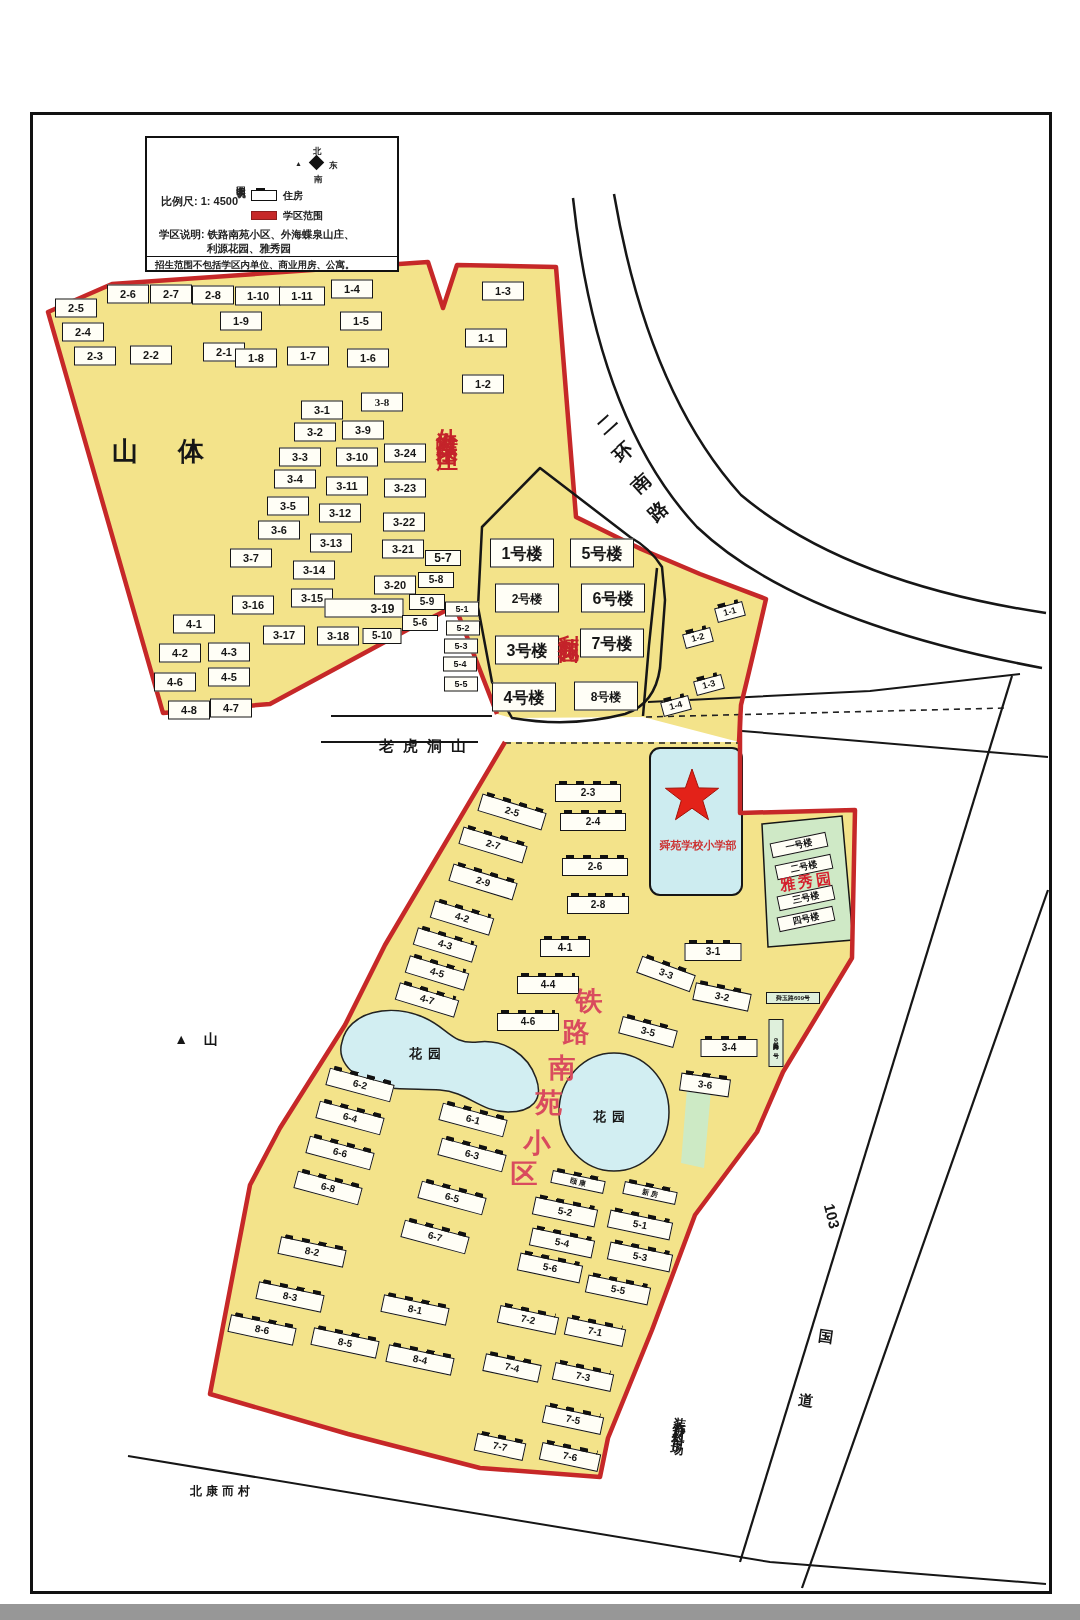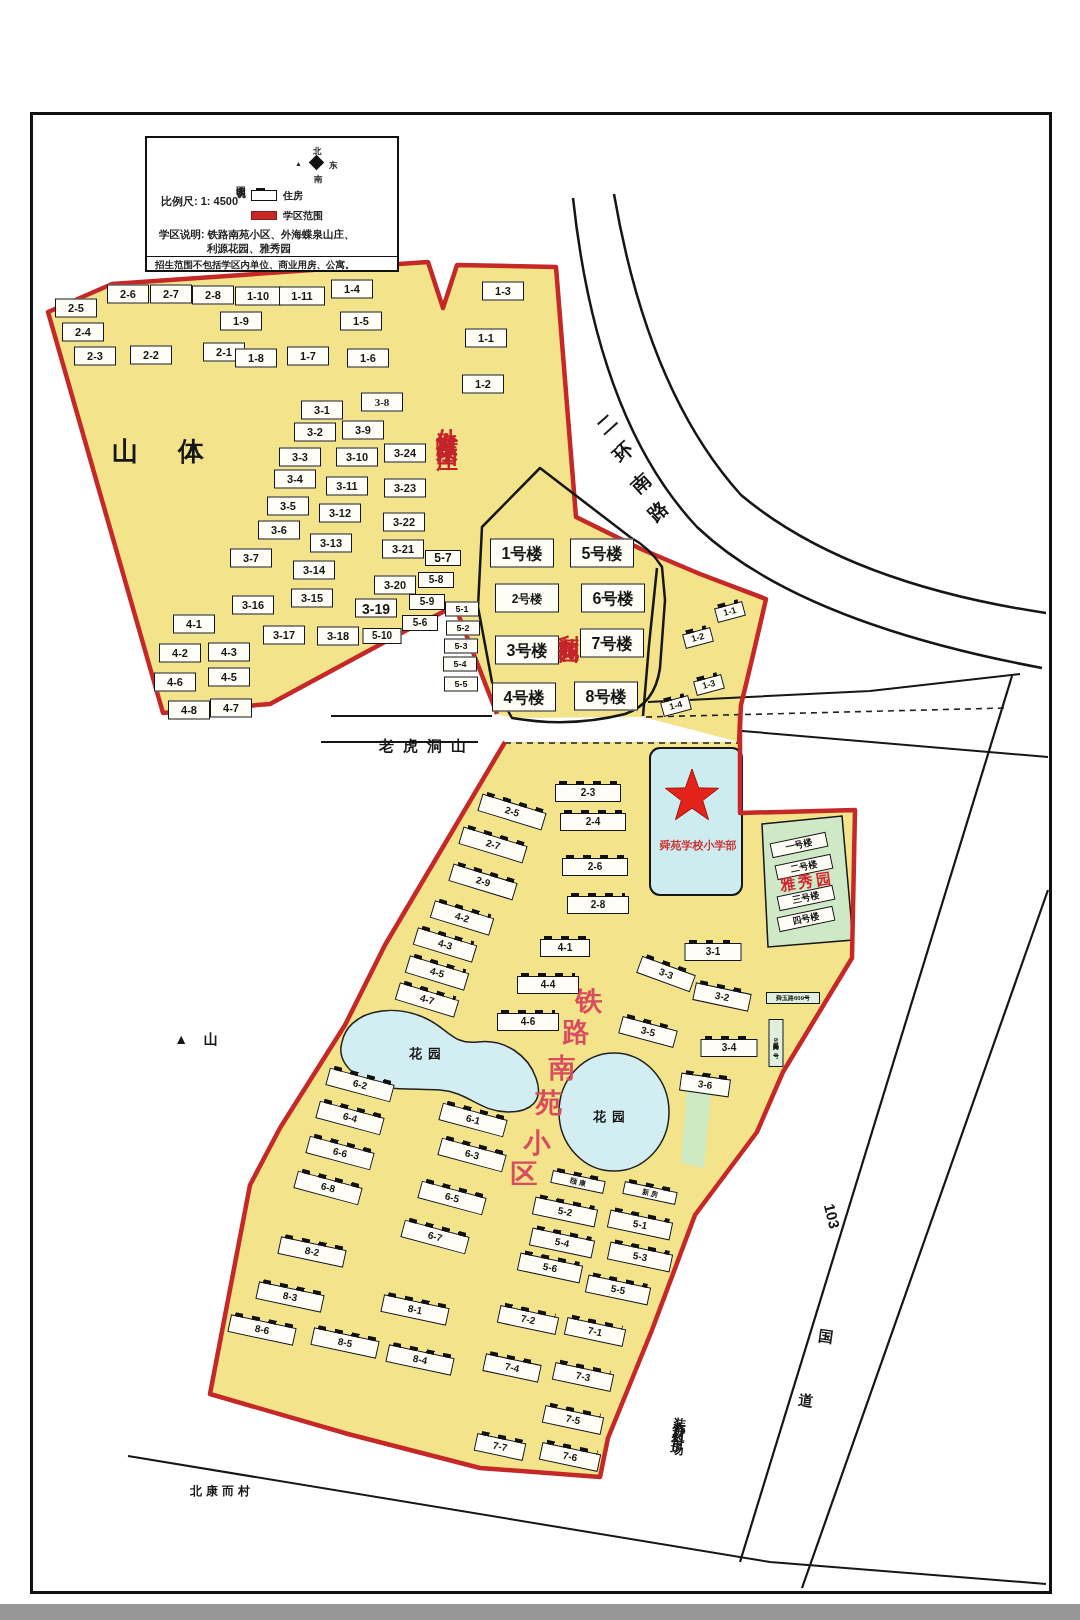--- a/index.html
+++ b/index.html
@@ -130,21 +130,21 @@
       <div class="bldg " style="left: 279px; top: 530px; width: 40px; height: 17px; font-size: 11px; transform: translate(-50%, -50%) rotate(0deg);">3-6</div>
       <div class="bldg " style="left: 331px; top: 543px; width: 40px; height: 17px; font-size: 11px; transform: translate(-50%, -50%) rotate(0deg);">3-13</div>
       <div class="bldg " style="left: 403px; top: 549px; width: 40px; height: 17px; font-size: 11px; transform: translate(-50%, -50%) rotate(0deg);">3-21</div>
       <div class="bldg " style="left: 443px; top: 558px; width: 34px; height: 14px; font-size: 12px; transform: translate(-50%, -50%) rotate(0deg);">5-7</div>
       <div class="bldg " style="left: 251px; top: 558px; width: 40px; height: 17px; font-size: 11px; transform: translate(-50%, -50%) rotate(0deg);">3-7</div>
       <div class="bldg " style="left: 314px; top: 570px; width: 40px; height: 17px; font-size: 11px; transform: translate(-50%, -50%) rotate(0deg);">3-14</div>
       <div class="bldg " style="left: 395px; top: 585px; width: 40px; height: 17px; font-size: 11px; transform: translate(-50%, -50%) rotate(0deg);">3-20</div>
       <div class="bldg " style="left: 436px; top: 580px; width: 34px; height: 14px; font-size: 10px; transform: translate(-50%, -50%) rotate(0deg);">5-8</div>
       <div class="bldg " style="left: 253px; top: 605px; width: 40px; height: 17px; font-size: 11px; transform: translate(-50%, -50%) rotate(0deg);">3-16</div>
       <div class="bldg " style="left: 312px; top: 598px; width: 40px; height: 17px; font-size: 11px; transform: translate(-50%, -50%) rotate(0deg);">3-15</div>
-      <div class="bldg " style="left: 376px; top: 608px; width: 40px; height: 17px; font-size: 14px; transform: translate(-50%, -50%) rotate(0deg);">3-19</div>
+      <div class="bldg " style="left: 364px; top: 608px; width: 40px; height: 17px; font-size: 12px; transform: translate(-50%, -50%) rotate(0deg); padding-left: 37px;">3-19</div>
       <div class="bldg " style="left: 427px; top: 602px; width: 34px; height: 14px; font-size: 10px; transform: translate(-50%, -50%) rotate(0deg);">5-9</div>
       <div class="bldg " style="left: 194px; top: 624px; width: 40px; height: 17px; font-size: 11px; transform: translate(-50%, -50%) rotate(0deg);">4-1</div>
       <div class="bldg " style="left: 284px; top: 635px; width: 40px; height: 17px; font-size: 11px; transform: translate(-50%, -50%) rotate(0deg);">3-17</div>
       <div class="bldg " style="left: 338px; top: 636px; width: 40px; height: 17px; font-size: 11px; transform: translate(-50%, -50%) rotate(0deg);">3-18</div>
       <div class="bldg " style="left: 382px; top: 636px; width: 37px; height: 14px; font-size: 10px; transform: translate(-50%, -50%) rotate(0deg);">5-10</div>
       <div class="bldg " style="left: 420px; top: 623px; width: 34px; height: 14px; font-size: 10px; transform: translate(-50%, -50%) rotate(0deg);">5-6</div>
       <div class="bldg " style="left: 462px; top: 609px; width: 32px; height: 13px; font-size: 9px; transform: translate(-50%, -50%) rotate(0deg);">5-1</div>
       <div class="bldg " style="left: 463px; top: 628px; width: 32px; height: 13px; font-size: 9px; transform: translate(-50%, -50%) rotate(0deg);">5-2</div>
       <div class="bldg " style="left: 461px; top: 646px; width: 32px; height: 13px; font-size: 9px; transform: translate(-50%, -50%) rotate(0deg);">5-3</div>
       <div class="bldg " style="left: 460px; top: 664px; width: 32px; height: 13px; font-size: 9px; transform: translate(-50%, -50%) rotate(0deg);">5-4</div>
@@ -155,21 +155,21 @@
       <div class="bldg " style="left: 229px; top: 677px; width: 40px; height: 17px; font-size: 11px; transform: translate(-50%, -50%) rotate(0deg);">4-5</div>
       <div class="bldg " style="left: 189px; top: 710px; width: 40px; height: 17px; font-size: 11px; transform: translate(-50%, -50%) rotate(0deg);">4-8</div>
       <div class="bldg " style="left: 231px; top: 708px; width: 40px; height: 17px; font-size: 11px; transform: translate(-50%, -50%) rotate(0deg);">4-7</div>
       <div class="bldg " style="left: 522px; top: 553px; width: 62px; height: 27px; font-size: 16px; transform: translate(-50%, -50%) rotate(0deg);">1号楼</div>
       <div class="bldg " style="left: 602px; top: 553px; width: 62px; height: 27px; font-size: 16px; transform: translate(-50%, -50%) rotate(0deg);">5号楼</div>
       <div class="bldg " style="left: 527px; top: 598px; width: 62px; height: 27px; font-size: 12px; transform: translate(-50%, -50%) rotate(0deg);">2号楼</div>
       <div class="bldg " style="left: 613px; top: 598px; width: 62px; height: 27px; font-size: 16px; transform: translate(-50%, -50%) rotate(0deg);">6号楼</div>
       <div class="bldg " style="left: 527px; top: 650px; width: 62px; height: 27px; font-size: 16px; transform: translate(-50%, -50%) rotate(0deg);">3号楼</div>
       <div class="bldg " style="left: 612px; top: 643px; width: 62px; height: 27px; font-size: 16px; transform: translate(-50%, -50%) rotate(0deg);">7号楼</div>
       <div class="bldg " style="left: 524px; top: 697px; width: 62px; height: 27px; font-size: 16px; transform: translate(-50%, -50%) rotate(0deg);">4号楼</div>
-      <div class="bldg " style="left: 606px; top: 696px; width: 62px; height: 27px; font-size: 16px; transform: translate(-50%, -50%) rotate(0deg);">8号楼</div>
+      <div class="bldg " style="left: 606px; top: 696px; width: 62px; height: 27px; font-size: 12px; transform: translate(-50%, -50%) rotate(0deg);">8号楼</div>
       <div class="bldg tick" style="left: 730px; top: 612px; width: 27px; height: 13px; font-size: 9px; transform: translate(-50%, -50%) rotate(-15deg);">1-1</div>
       <div class="bldg tick" style="left: 698px; top: 638px; width: 27px; height: 13px; font-size: 9px; transform: translate(-50%, -50%) rotate(-15deg);">1-2</div>
       <div class="bldg tick" style="left: 709px; top: 685px; width: 27px; height: 13px; font-size: 9px; transform: translate(-50%, -50%) rotate(-15deg);">1-3</div>
       <div class="bldg tick" style="left: 676px; top: 706px; width: 27px; height: 13px; font-size: 9px; transform: translate(-50%, -50%) rotate(-15deg);">1-4</div>
       <div class="bldg " style="left: 799px; top: 845px; width: 55px; height: 13px; font-size: 9px; transform: translate(-50%, -50%) rotate(-12deg);">一号楼</div>
       <div class="bldg " style="left: 804px; top: 867px; width: 55px; height: 13px; font-size: 9px; transform: translate(-50%, -50%) rotate(-12deg);">二号楼</div>
       <div class="bldg " style="left: 806px; top: 898px; width: 55px; height: 13px; font-size: 9px; transform: translate(-50%, -50%) rotate(-12deg);">三号楼</div>
       <div class="bldg " style="left: 806px; top: 919px; width: 55px; height: 13px; font-size: 9px; transform: translate(-50%, -50%) rotate(-12deg);">四号楼</div>
       <div class="bldg tick" style="left: 512px; top: 812px; width: 65px; height: 16px; font-size: 10px; transform: translate(-50%, -50%) rotate(17deg);">2-5</div>
       <div class="bldg tick" style="left: 588px; top: 793px; width: 64px; height: 16px; font-size: 10px; transform: translate(-50%, -50%) rotate(0deg);">2-3</div>

